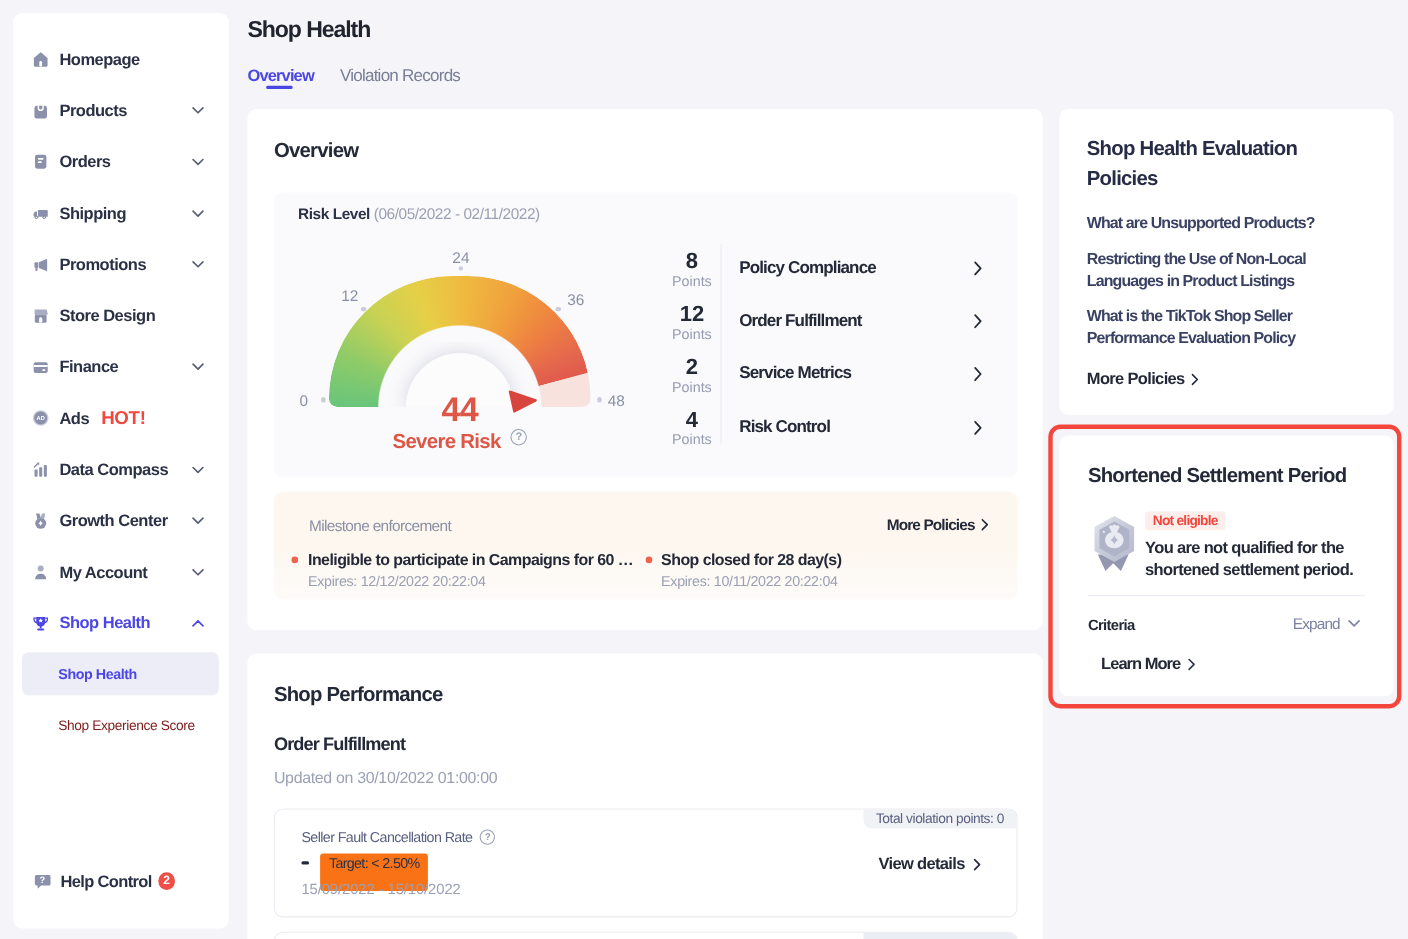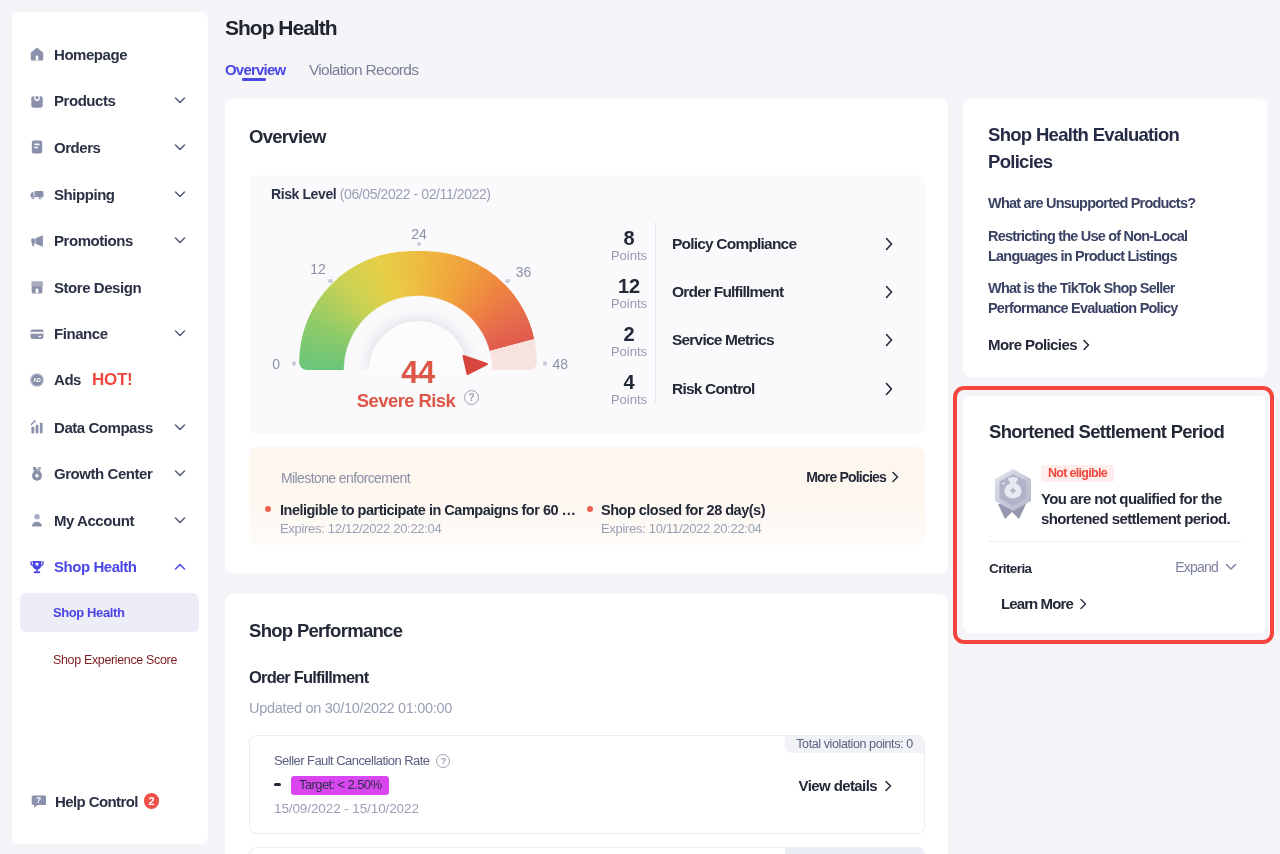--- a/index.html
+++ b/index.html
@@ -259,21 +259,21 @@
   <div style="position:absolute;left:24px;top:26px;font-size:18.5px;font-weight:bold;color:#242938;letter-spacing:-0.7px;">Shop Performance</div>
   <div style="position:absolute;left:24px;top:74px;font-size:16.5px;font-weight:bold;color:#242938;letter-spacing:-0.8px;">Order Fulfillment</div>
   <div style="position:absolute;left:24px;top:106px;font-size:14.5px;color:#9aa0b5;letter-spacing:-0.3px;">Updated on 30/10/2022 01:00:00</div>
   <div style="position:absolute;left:24px;top:141px;width:674px;height:97px;border:1px solid #ebecf2;border-radius:8px;box-sizing:content-box;">
     <div style="position:absolute;right:0;top:0;width:139px;height:16.5px;background:#f1f2f6;border-radius:0 7px 0 7px;display:flex;align-items:center;justify-content:center;font-size:12.5px;color:#596080;letter-spacing:-0.4px;">Total violation points: 0</div>
     <div style="position:absolute;left:24px;top:17px;display:flex;align-items:center;">
       <span style="font-size:13px;color:#596080;letter-spacing:-0.55px;">Seller Fault Cancellation Rate</span>
       <span class="qmark" style="margin-left:7px;width:14px;height:14px;font-size:9px;">?</span>
     </div>
     <div style="position:absolute;left:24px;top:47px;width:7px;height:3px;border-radius:1.5px;background:#242938;"></div>
-    <div style="position:absolute;left:41px;top:40px;height:19px;line-height:17.5px;padding:0 8px;background:#d946ef;border-radius:3px;font-size:13px;color:#2b3146;letter-spacing:-0.6px;">Target: &lt; 2.50%</div>
+    <div style="position:absolute;left:41px;top:40px;height:34px;line-height:17.5px;padding:0 8px;background:#f97316;border-radius:3px;font-size:13px;color:#2b3146;letter-spacing:-0.6px;">Target: &lt; 2.50%</div>
     <div style="position:absolute;left:24px;top:65px;font-size:13.5px;color:#9aa0b5;letter-spacing:-0.1px;">15/09/2022 - 15/10/2022</div>
     <div style="position:absolute;right:32px;top:41px;display:flex;align-items:center;">
       <span style="font-size:15px;font-weight:bold;color:#242938;letter-spacing:-0.6px;">View details</span>
       <svg style="margin-left:8px;" width="7" height="12" viewBox="0 0 7 12">
           <path d="M1 1.5 L5.5 6 L1 10.5" fill="none" stroke="#242938" stroke-width="1.5" stroke-linecap="round" stroke-linejoin="round"></path>
         </svg>
     </div>
   </div>
   <div style="position:absolute;left:24px;top:253px;width:674px;height:40px;border:1px solid #ececf2;border-radius:8px;background:#fff;box-sizing:content-box;">
     <div style="position:absolute;right:0;top:0;width:139px;height:16.5px;background:#ebedf4;border-radius:0 7px 0 7px;"></div>

